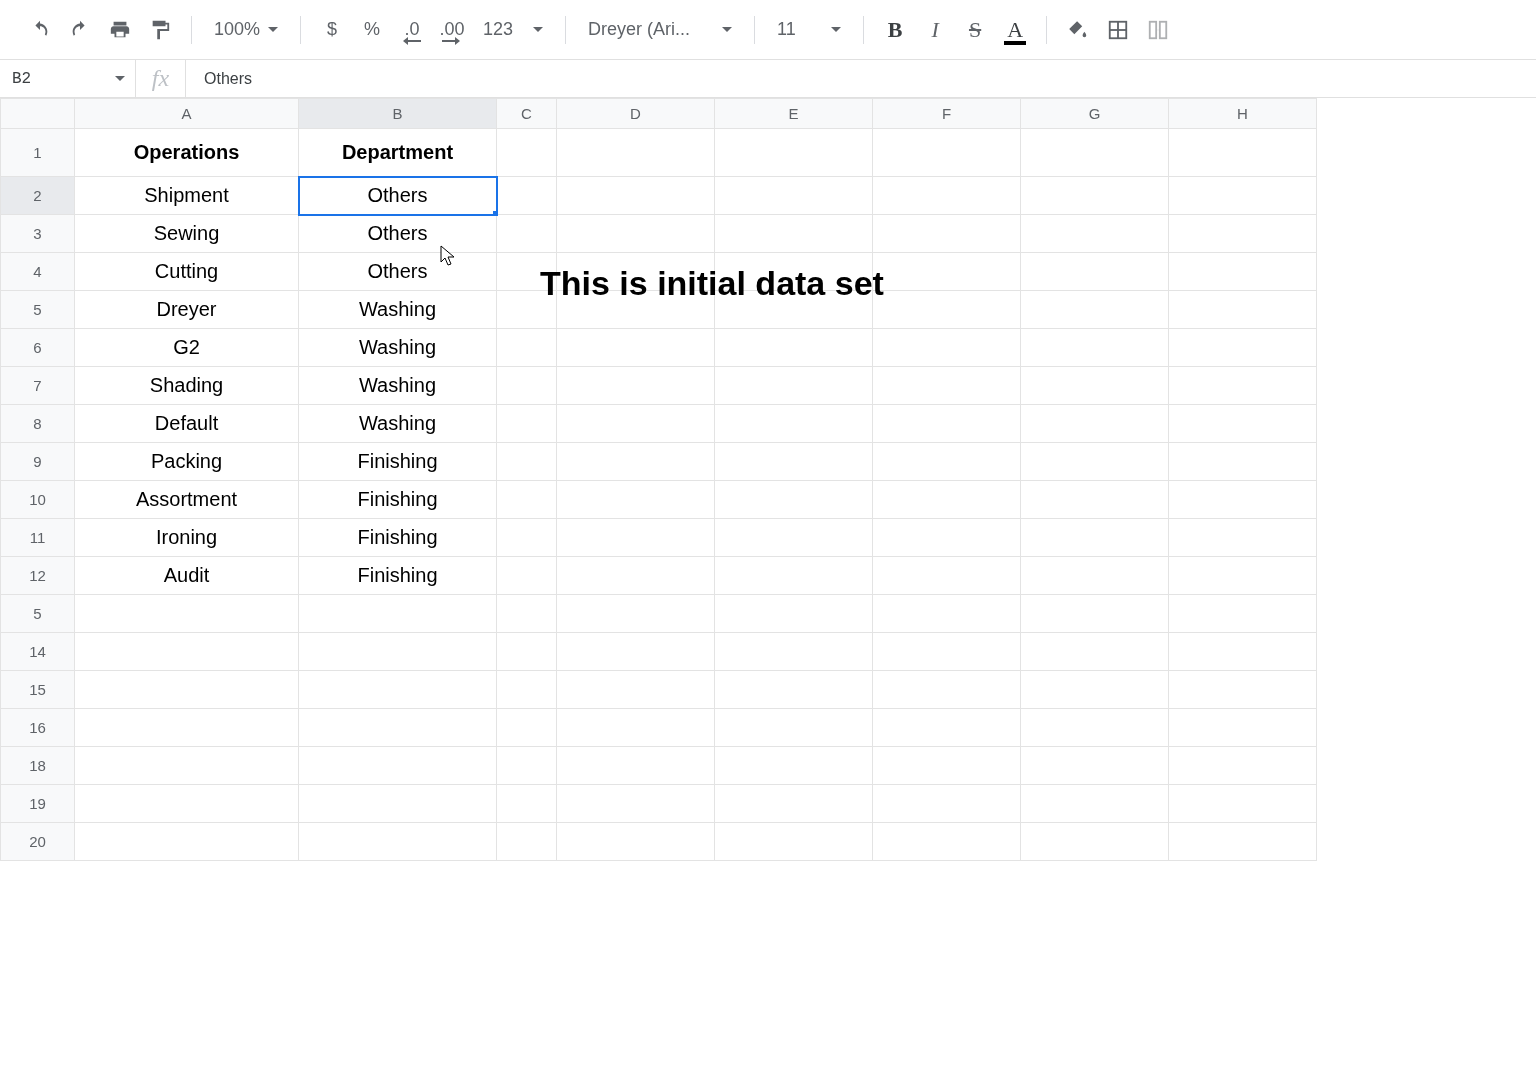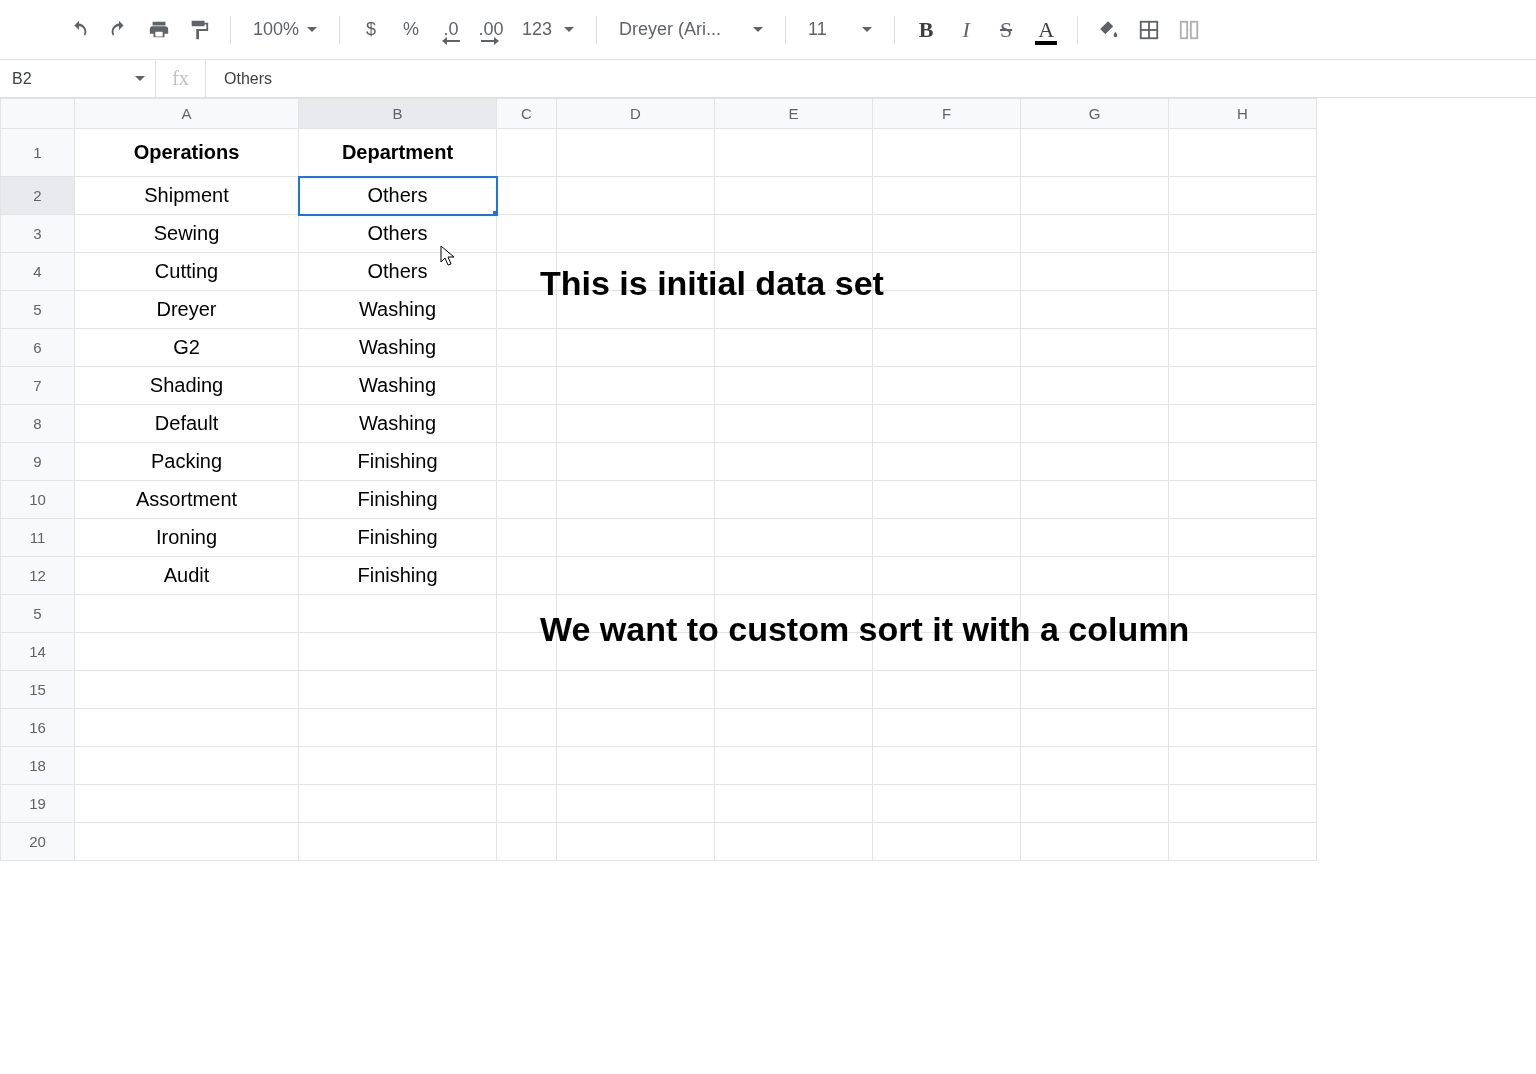--- a/index.html
+++ b/index.html
@@ -4,21 +4,21 @@
 <style>
   * { box-sizing: border-box; margin: 0; padding: 0; }
   html, body { font-family: Arial, sans-serif; background: #fff; color: #202124; height: 100%; overflow: hidden; }
   
   
   .toolbar {
     height: 60px;
     border-bottom: 1px solid #e0e0e0;
     display: flex;
     align-items: center;
-    padding: 0 20px 0 62px;
+    padding: 0 20px 0 23px;
     gap: 6px;
     font-size: 18px;
     color: #5f6368;
     user-select: none;
   }
   .t-btn {
     display: inline-flex;
     align-items: center;
     justify-content: center;
     min-width: 34px;
@@ -59,39 +59,41 @@
   
   
   .fx-row {
     height: 38px;
     display:flex;
     align-items:center;
     border-bottom:1px solid #e0e0e0;
     font-size:16px;
   }
   .namebox {
-    width: 156px;
+    width: 136px;
     padding-left: 12px;
     display:flex;
     align-items:center;
     justify-content:space-between;
     height:100%;
     border-right:1px solid #e0e0e0;
     color:#3c4043;
     cursor:text;
+    font-family:Liberation Mono, monospace;
   }
   .namebox .caret{ margin-right:10px;}
   .fx-icon{
     width:50px;
     display:flex;
     align-items:center;
     justify-content:center;
+    font-style:italic;
     color:#bdc1c6;
     font-family:serif;
-    font-size:20px;
+    font-size:24px;
     height:100%;
     border-right:1px solid #e0e0e0;
   }
   .fbar-input{
     flex:1;
     padding-left:18px;
     color:#3c4043;
     height:100%;
     display:flex;
     align-items:center;
@@ -230,21 +232,21 @@
     </span>
   </span>
   <span class="t-btn">
     <span style="position:relative;">
       <span>.00</span>
       <svg style="position:absolute;left:2px;top:18px" width="18" height="8" viewBox="0 0 18 8" fill="#5f6368">
           <path d="M18 4l-5 4V5H0V3h13V0z"></path>
         </svg>
     </span>
   </span>
-  <span class="t-dd" style="gap:12px;">
+  <span class="t-dd" style="gap:20px;">
     <span>123</span>
     <span class="caret"></span>
   </span>
   <span class="t-sep"></span>
 
   <span class="t-dd" style="min-width:160px;justify-content:space-between;">
     <span style="max-width:120px;overflow:hidden;text-overflow:ellipsis;">Dreyer (Ari...</span>
     <span class="caret"></span>
   </span>
   <span class="t-sep"></span>
@@ -529,18 +531,17 @@
           <td class="cell"></td>
           <td class="cell"></td>
           <td class="cell"></td>
           <td class="cell"></td>
           <td class="cell"></td>
         </tr>
       </tbody>
   </table>
 
   <div class="annot" style="left:540px; top:166px;">This is initial data set</div>
-  <div class="annot" style="left:540px; top:512px;">We want to custom sort it with a column</div>
 
   <svg class="cursor" id="cursor-svg" width="20" height="24" viewBox="0 0 20 24" style="left: 440px; top: 147px;">
     <path d="M1 1l0 16 4-4 3 7 3-1-3-7 6 0z" fill="#fff" stroke="#000" stroke-width="1"></path>
   </svg>
 </div>
 
 </body></html>

